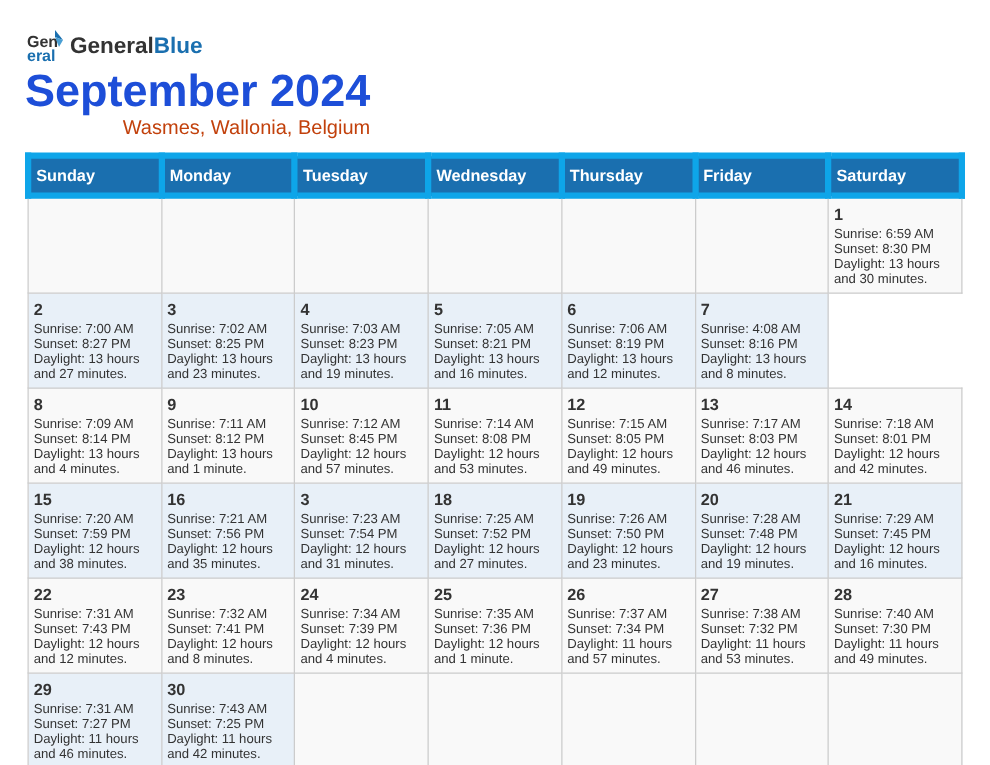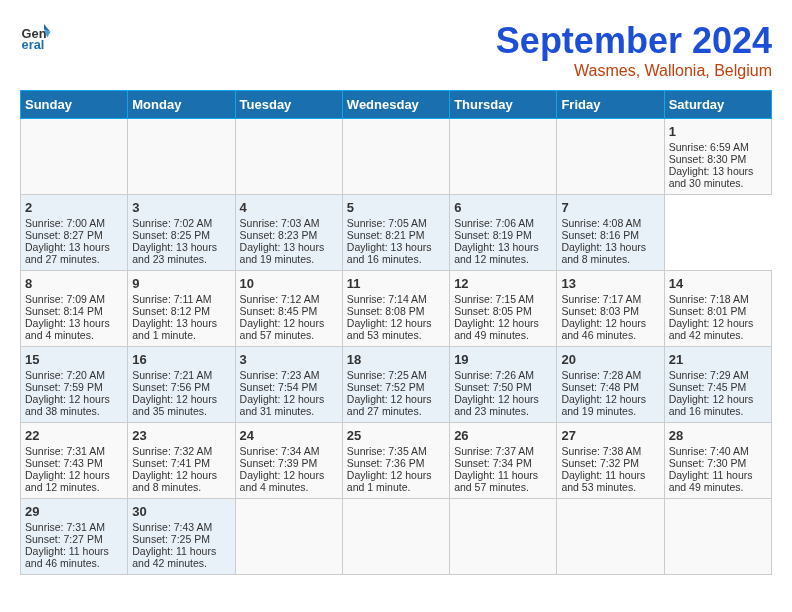--- a/index.html
+++ b/index.html
@@ -8,20 +8,21 @@
       background: #fff;
       width: 792px;
       min-height: 612px;
       padding: 20px;
     }
     .header {
       display: flex;
       justify-content: space-between;
       align-items: flex-start;
       margin-bottom: 10px;
+      flex-direction: column;
     }
     .logo {
       display: flex;
       align-items: center;
       gap: 4px;
     }
     .logo-icon {
       width: 32px;
       height: 32px;
     }
@@ -44,21 +45,21 @@
     }
     thead tr {
       background-color: #1a6faf;
     }
     thead th {
       color: #fff;
       font-size: 13px;
       font-weight: bold;
       padding: 6px 4px;
       text-align: left;
-      border: 1px solid #0ea5e9;
+      border: 5px solid #0ea5e9;
     }
     tbody tr {
       vertical-align: top;
     }
     tbody tr:nth-child(odd) {
       background-color: #f9f9f9;
     }
     tbody tr:nth-child(even) {
       background-color: #e8f0f8;
     }
@@ -83,20 +84,23 @@
 <body>
 
 <div class="header">
   <div class="logo">
     <svg class="logo-icon" viewBox="0 0 40 40">
       <text x="2" y="22" font-size="16" font-weight="bold" fill="#333">Gen</text>
       <text x="2" y="36" font-size="16" font-weight="bold" fill="#1a6faf">eral</text>
       <polygon points="30,5 38,15 30,12" fill="#1a6faf"></polygon>
       <polygon points="30,12 38,15 34,22" fill="#4a9fd4"></polygon>
     </svg>
+    <div>
+      <span style="font-size:18px;font-weight:bold;color:#333;">General</span><span style="font-size:18px;font-weight:bold;color:#1a6faf;">Blue</span>
+    </div>
   </div>
   <div class="title-area">
     <div class="month-title">September 2024</div>
     <div class="location">Wasmes, Wallonia, Belgium</div>
   </div>
 </div>
 
 <table>
   <thead>
     <tr>

